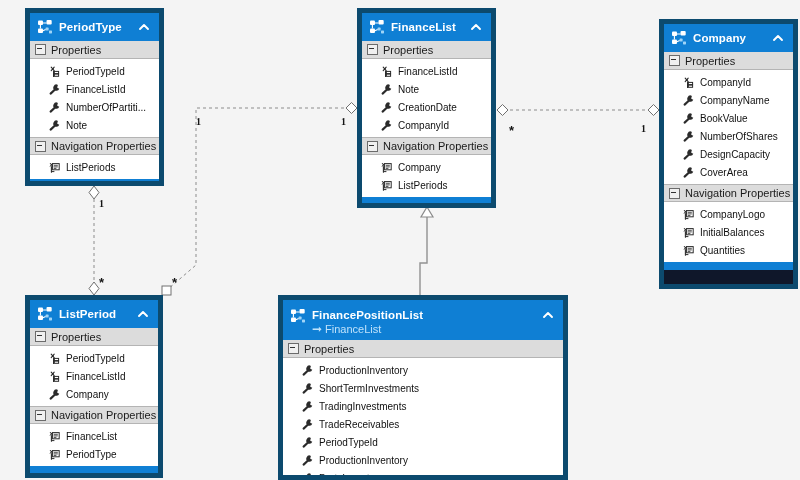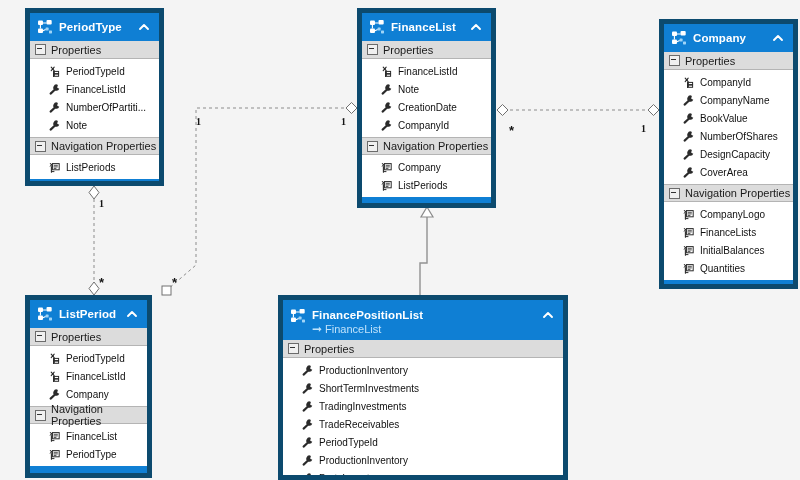--- a/index.html
+++ b/index.html
@@ -433,46 +433,36 @@
             <span class="row-label">CompanyLogo</span>
           </div>
           <div class="row">
             <span class="prop-icon"><svg viewBox="0 0 13 13" width="13" height="13">
                 <path d="M2.3 2.4 L4.4 5.2 M2.3 5.2 L4.4 2.4" stroke="#2b2b2b" stroke-width="1" fill="none" stroke-linecap="round"></path>
                 <path d="M3.4 5.6 L3.4 11.2" stroke="#2b2b2b" stroke-width="1.1" fill="none" stroke-linecap="round"></path>
                 <rect x="4.6" y="2.6" width="6.6" height="6.2" fill="none" stroke="#2b2b2b" stroke-width="1"></rect>
                 <path d="M5.8 4.3 h4 M5.8 5.9 h4 M5.8 7.4 h2.6" stroke="#2b2b2b" stroke-width="0.85"></path>
                 <path d="M3.4 10.6 L6.4 10.6" stroke="#2b2b2b" stroke-width="1"></path>
               </svg></span>
-            <span class="row-label">FinanceLists</span>
-          </div>
-          <div class="row">
-            <span class="prop-icon"><svg viewBox="0 0 13 13" width="13" height="13">
-                <path d="M2.3 2.4 L4.4 5.2 M2.3 5.2 L4.4 2.4" stroke="#2b2b2b" stroke-width="1" fill="none" stroke-linecap="round"></path>
-                <path d="M3.4 5.6 L3.4 11.2" stroke="#2b2b2b" stroke-width="1.1" fill="none" stroke-linecap="round"></path>
-                <rect x="4.6" y="2.6" width="6.6" height="6.2" fill="none" stroke="#2b2b2b" stroke-width="1"></rect>
-                <path d="M5.8 4.3 h4 M5.8 5.9 h4 M5.8 7.4 h2.6" stroke="#2b2b2b" stroke-width="0.85"></path>
-                <path d="M3.4 10.6 L6.4 10.6" stroke="#2b2b2b" stroke-width="1"></path>
-              </svg></span>
             <span class="row-label">InitialBalances</span>
           </div>
           <div class="row">
             <span class="prop-icon"><svg viewBox="0 0 13 13" width="13" height="13">
                 <path d="M2.3 2.4 L4.4 5.2 M2.3 5.2 L4.4 2.4" stroke="#2b2b2b" stroke-width="1" fill="none" stroke-linecap="round"></path>
                 <path d="M3.4 5.6 L3.4 11.2" stroke="#2b2b2b" stroke-width="1.1" fill="none" stroke-linecap="round"></path>
                 <rect x="4.6" y="2.6" width="6.6" height="6.2" fill="none" stroke="#2b2b2b" stroke-width="1"></rect>
                 <path d="M5.8 4.3 h4 M5.8 5.9 h4 M5.8 7.4 h2.6" stroke="#2b2b2b" stroke-width="0.85"></path>
                 <path d="M3.4 10.6 L6.4 10.6" stroke="#2b2b2b" stroke-width="1"></path>
               </svg></span>
             <span class="row-label">Quantities</span>
           </div>
         </div>
         <div class="footer-bar"></div>
       </div>
-      <div class="entity" style="left: 25px; top: 295px; width: 127px; height: 183px;">
+      <div class="entity" style="left: 25px; top: 295px; width: 138px; height: 183px;">
         <div class="entity-header">
           <span class="ent-icon"><svg viewBox="0 0 16 16" width="16" height="16">
               <rect x="1" y="1.5" width="5" height="4.6" rx="1" fill="#ffffff"></rect>
               <rect x="9.5" y="1" width="5.2" height="4.6" rx="1" fill="#ffffff"></rect>
               <rect x="1" y="9.5" width="5" height="4.6" rx="1" fill="#ffffff"></rect>
               <rect x="8.6" y="8.6" width="3" height="3" rx="0.6" fill="#9fd4f7"></rect>
               <rect x="12" y="11.4" width="3" height="3" rx="0.6" fill="#9fd4f7"></rect>
               <path d="M6 4 L9.6 4 M3.4 6 L3.4 9.6 M6 11.8 L8.6 10.6" stroke="#ffffff" stroke-width="1.1" fill="none"></path>
             </svg></span>
           <div class="entity-title-wrap">

